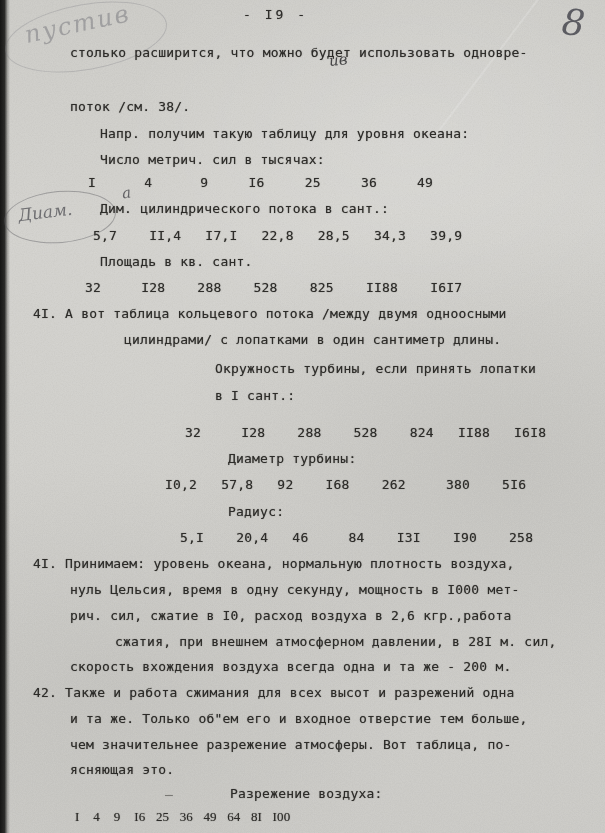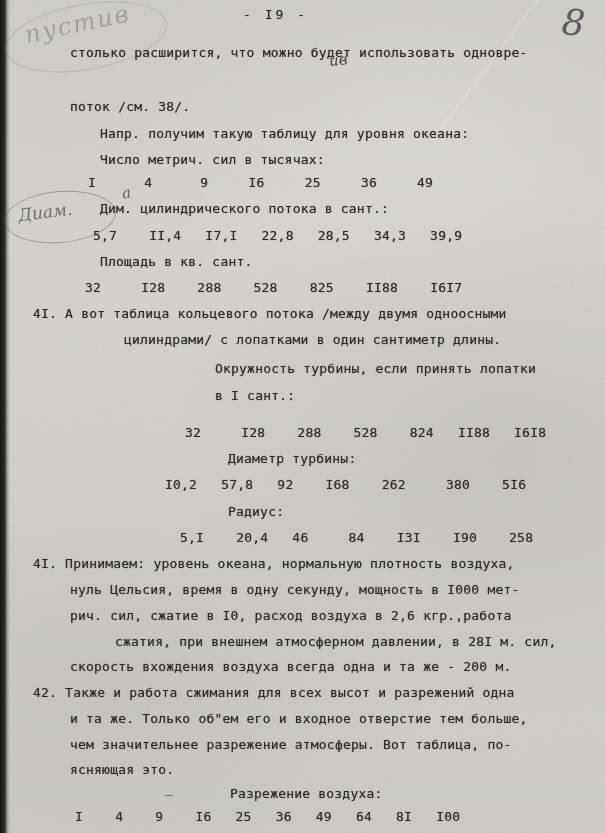--- a/index.html
+++ b/index.html
@@ -97,21 +97,21 @@
       <div class="tline" style="left: 70px; top: 581px;">нуль Цельсия, время в одну секунду, мощность в I000 мет-</div>
       <div class="tline" style="left: 70px; top: 607px;">рич. сил, сжатие в I0, расход воздуха в 2,6 кгр.,работа</div>
       <div class="tline" style="left: 70px; top: 633px; margin-left: 45px;">сжатия, при внешнем атмосферном давлении, в 28I м. сил,</div>
       <div class="tline" style="left: 70px; top: 658px;">скорость вхождения воздуха всегда одна и та же - 200 м.</div>
       <div class="tline" style="left: 33px; top: 684px;">42. Также и работа сжимания для всех высот и разрежений одна</div>
       <div class="tline" style="left: 70px; top: 710px;">и та же. Только об"ем его и входное отверстие тем больше,</div>
       <div class="tline" style="left: 70px; top: 736px;">чем значительнее разрежение атмосферы. Вот таблица, по-</div>
       <div class="tline" style="left: 70px; top: 761px;">ясняющая это.</div>
       <div class="tline faint" style="left: 165px; top: 786px;">—</div>
       <div class="tline" style="left: 230px; top: 785px;">Разрежение воздуха:</div>
-      <div class="tline" style="left: 75px; top: 808px;">I    4    9    I6   25   36   49   64   8I   I00</div>
+      <div class="tline" style="left: 75px; top: 808px; font-family: Liberation Serif, serif;">I    4    9    I6   25   36   49   64   8I   I00</div>
     </div>
 
   <svg class="grain" width="605" height="833">
     <filter id="n">
       <feTurbulence type="fractalNoise" baseFrequency="0.9" numOctaves="2" stitchTiles="stitch"></feTurbulence>
       <feColorMatrix type="matrix" values="0 0 0 0 0.45  0 0 0 0 0.45  0 0 0 0 0.44  0 0 0 0.35 0"></feColorMatrix>
     </filter>
     <rect width="100%" height="100%" filter="url(#n)"></rect>
   </svg>
 

